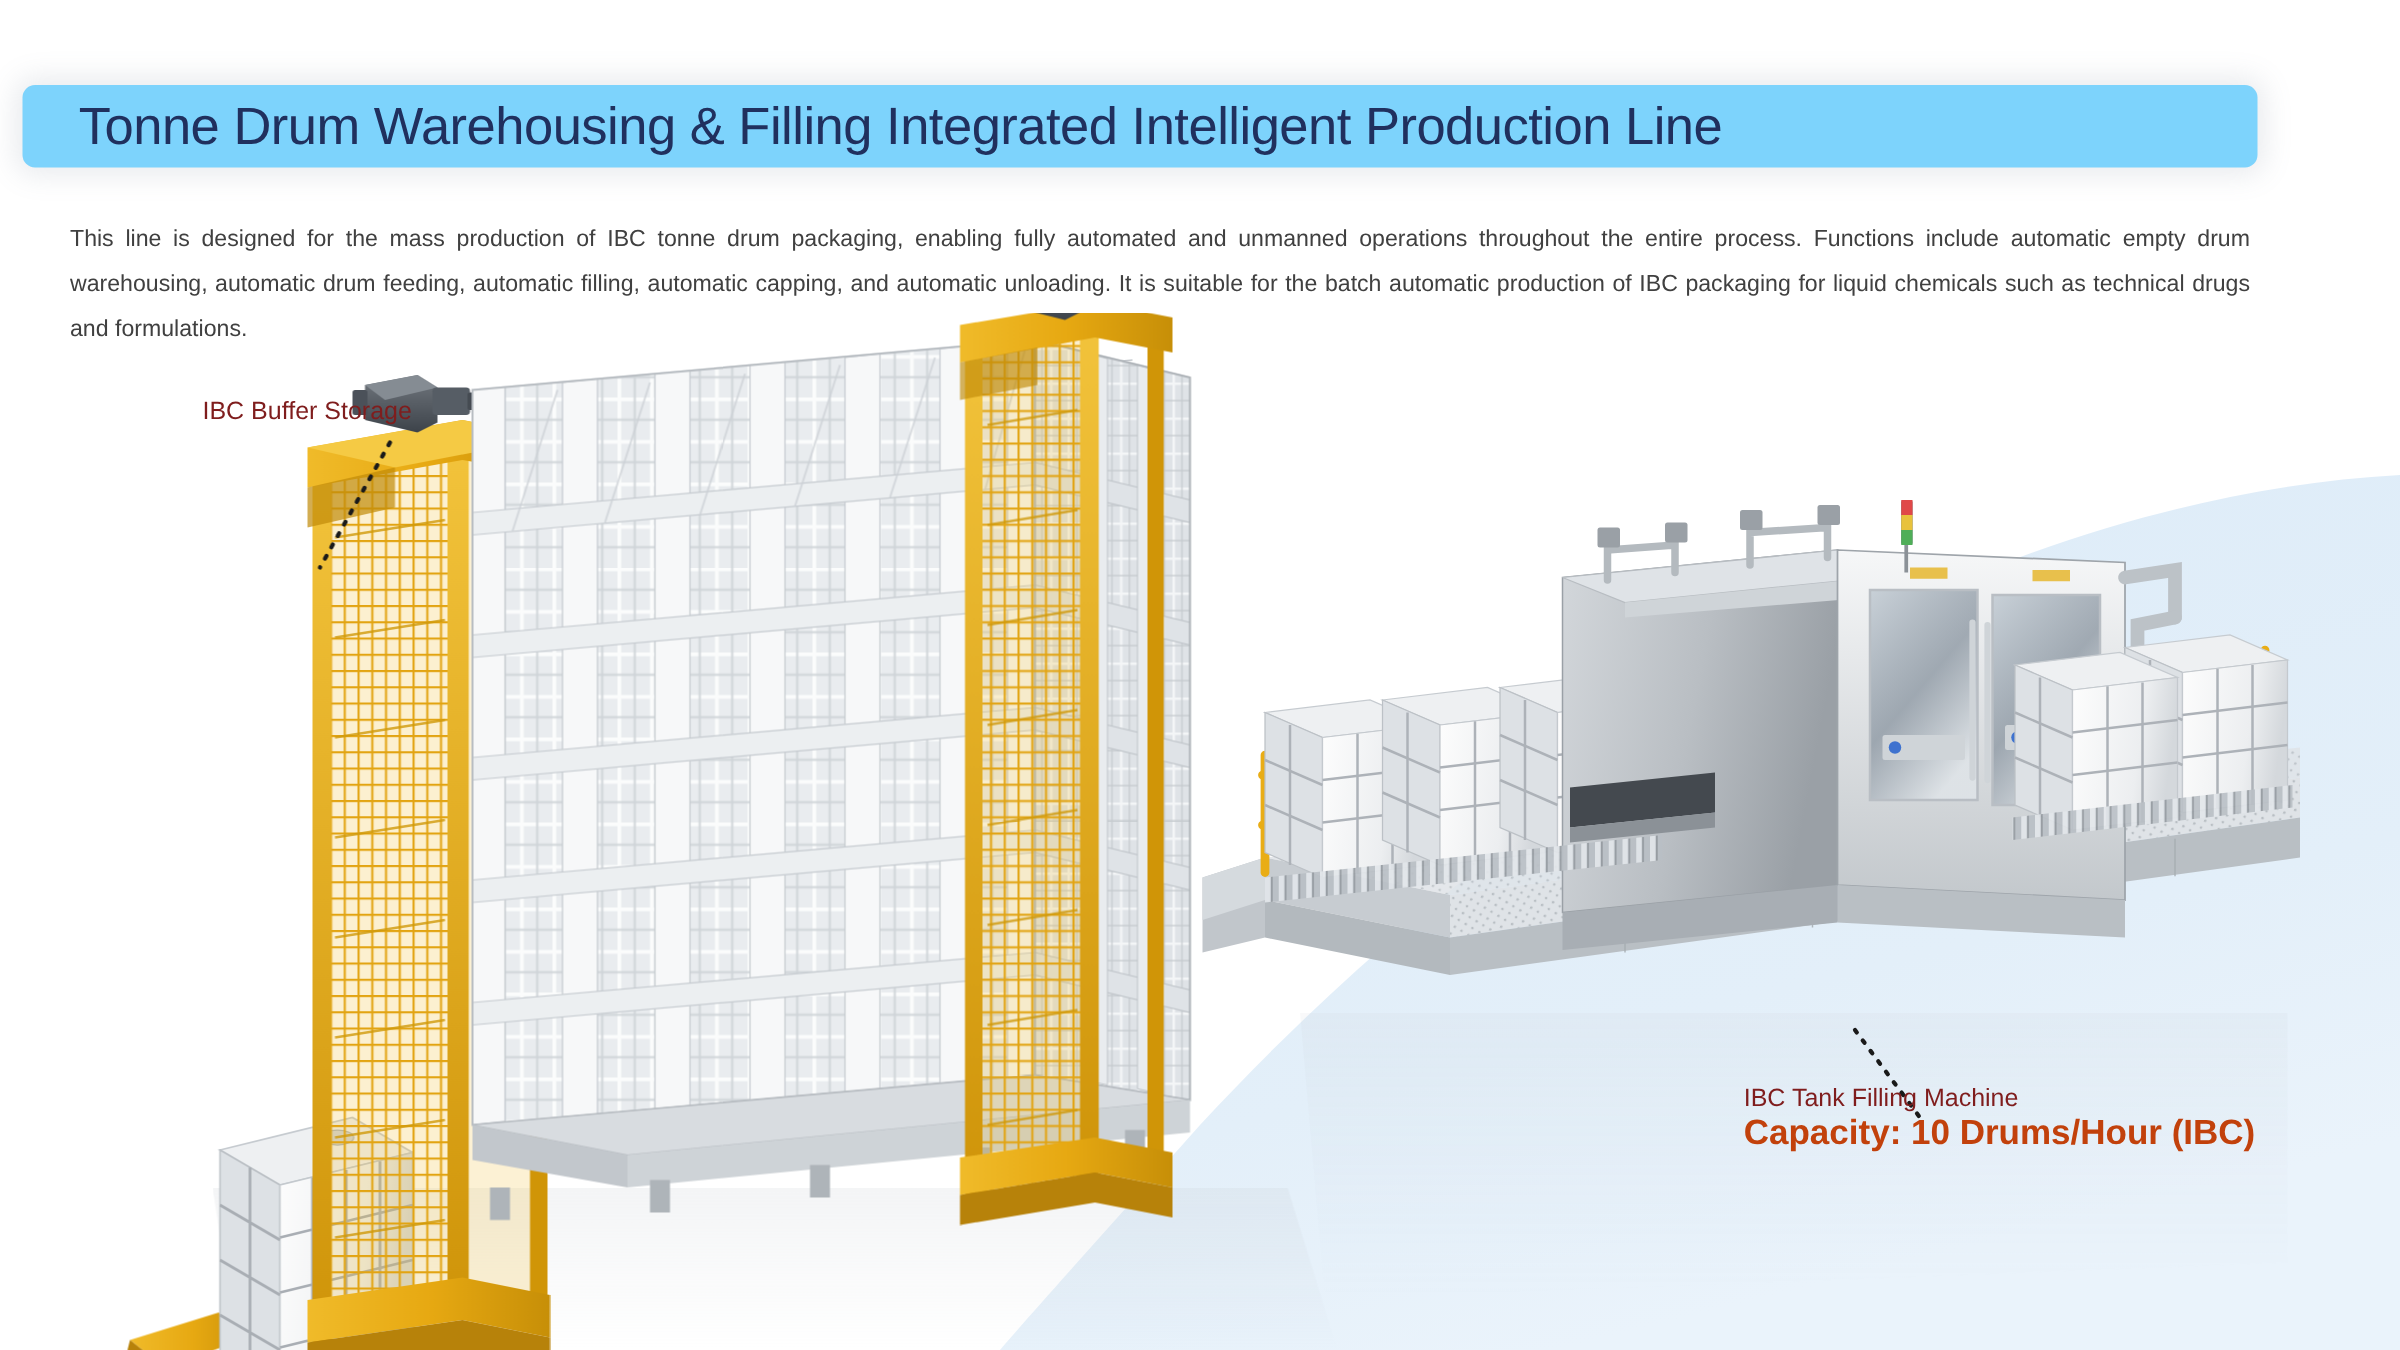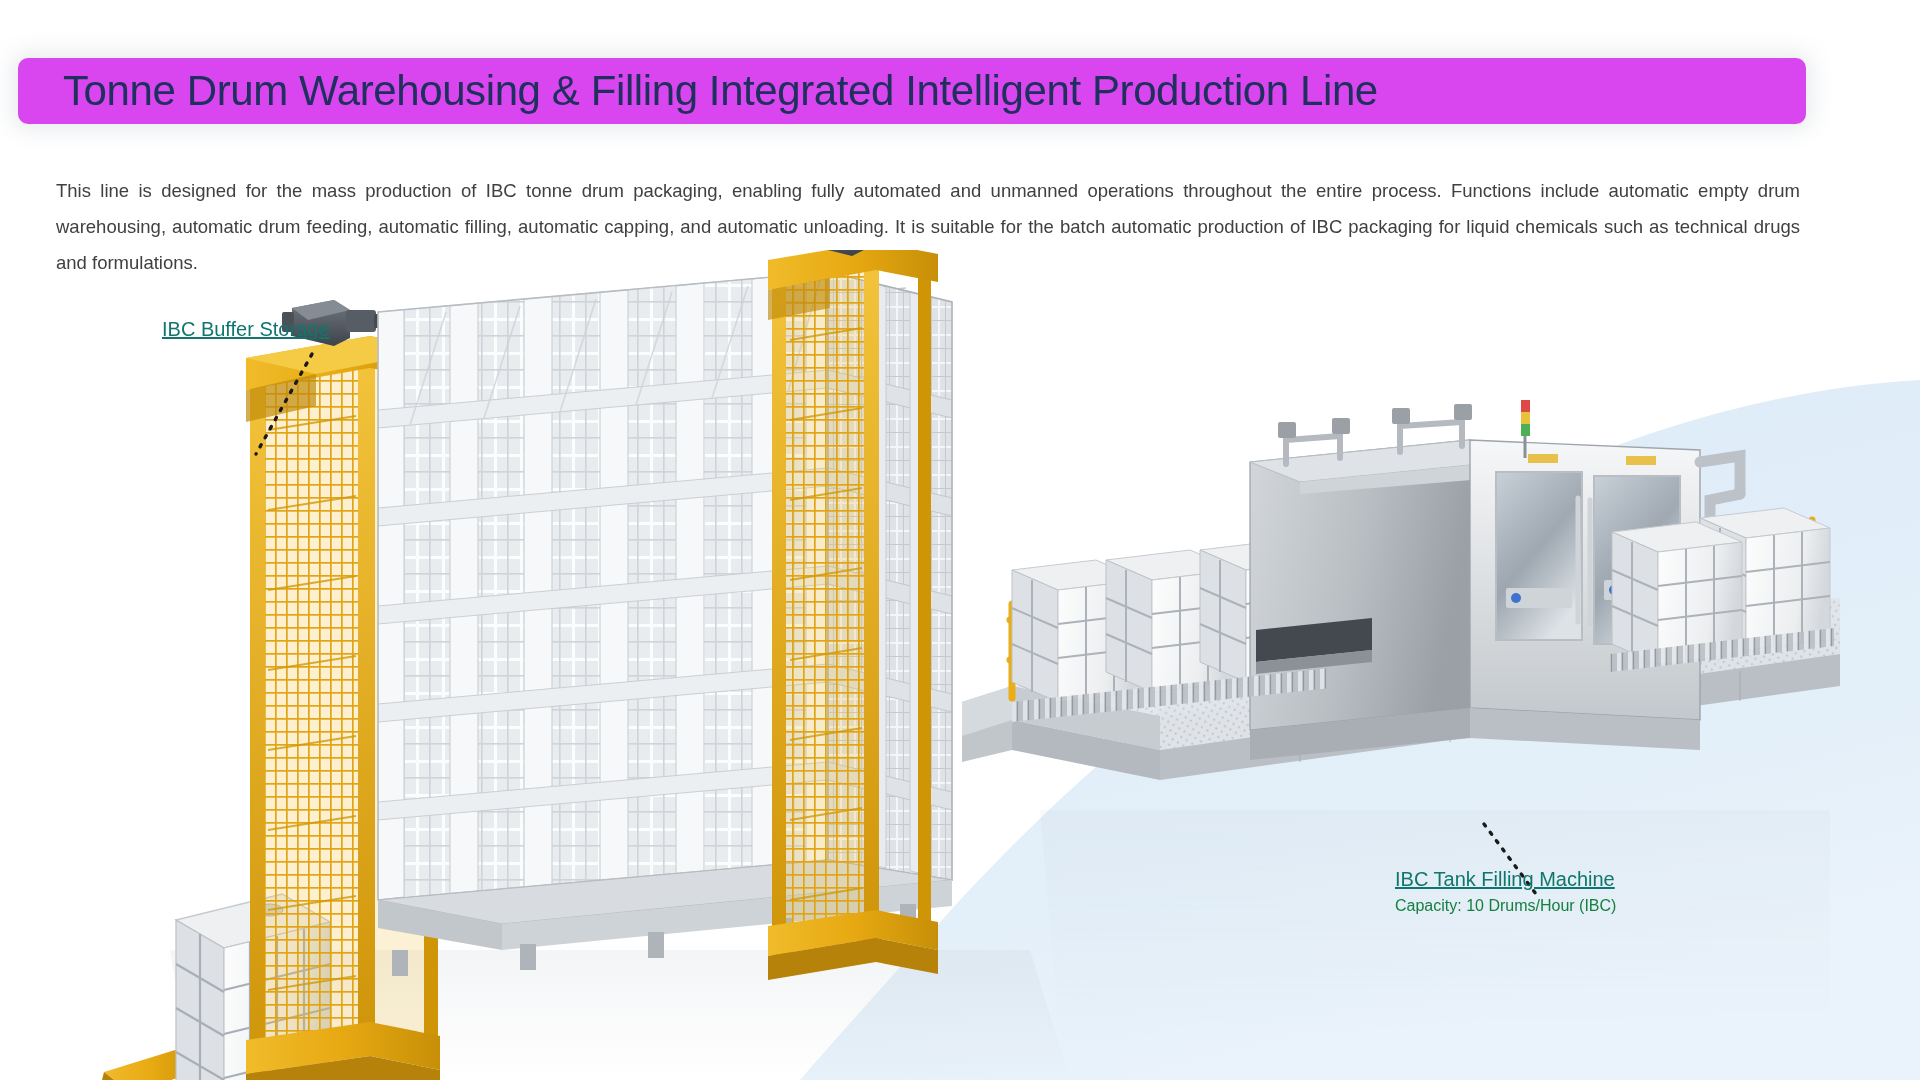--- a/index.html
+++ b/index.html
@@ -21,24 +21,24 @@
     left: 0; top: 0;
     width: 1920px; height: 1080px;
     z-index: 0;
     pointer-events: none;
   }
 
   
   #title-bar {
     position: absolute;
     left: 18px;
-    top: 58px;
+    top: 68px;
     width: 1788px;
     height: 66px;
-    background: #d946ef;
+    background: #7dd3fc;
     border-radius: 10px;
     box-shadow: 0 0 22px 6px rgba(120,130,150,0.16);
     z-index: 3;
     display: flex;
     align-items: center;
   }
   #page-title {
     margin: 0;
     padding-left: 45px;
     font-size: 42px;
@@ -80,28 +80,28 @@
   .callout {
     position: absolute;
     z-index: 4;
     font-family: "Liberation Sans", sans-serif;
     white-space: nowrap;
   }
   .callout .primary {
     display: block;
     font-size: 20px;
     line-height: 26px;
-    color: #0f766e;
-    text-decoration: underline;
+    color: #7f1d1d;
   }
   .callout .secondary {
     display: block;
-    font-size: 16px;
+    font-size: 28px;
     line-height: 28px;
-    color: #15803d;
+    color: #c2410c;
+    font-weight: bold;
   }
   #callout-buffer-storage {
     left: 162px;
     top: 316px;
   }
   #callout-filling-machine {
     left: 1395px;
     top: 844px;
     text-align: left;
     margin-top: 22px;

